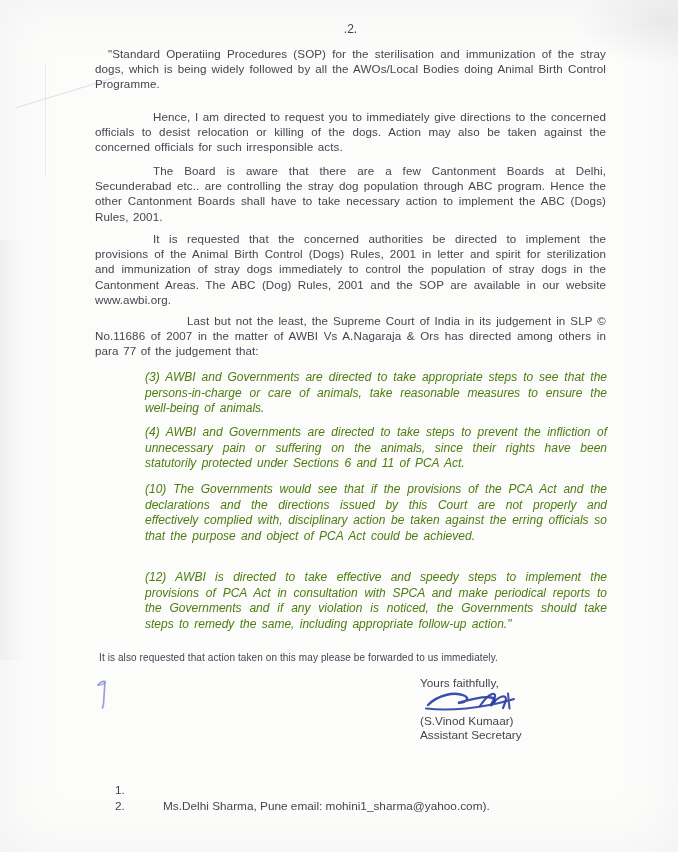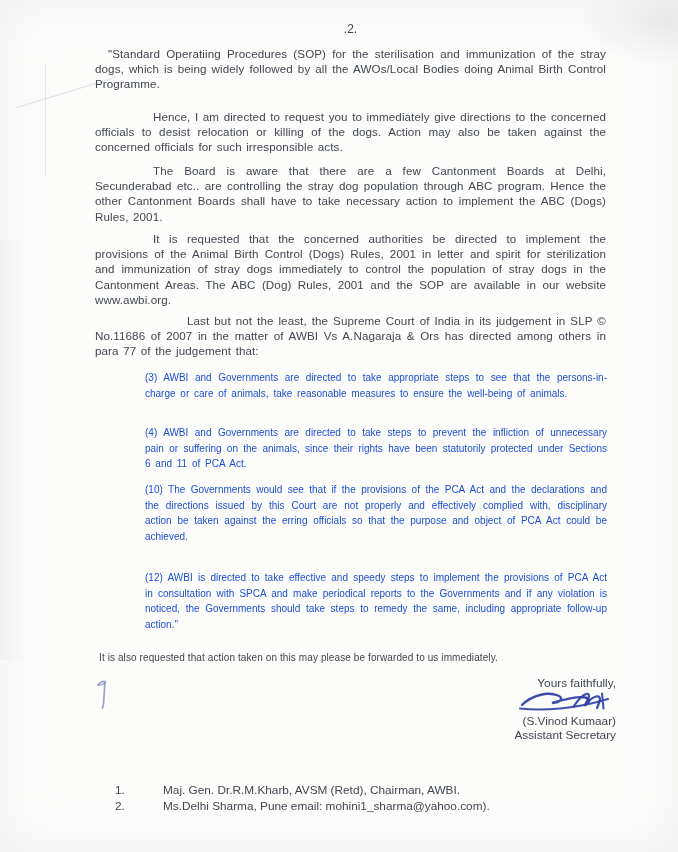--- a/index.html
+++ b/index.html
@@ -23,33 +23,34 @@
   }
   .indent{ text-indent:58px; }
   .indent-big{ text-indent:92px; }
   .indent-small{ text-indent:13px; }
   .pagenum{
     left:95px;width:511px;top:22px;
     text-align:center;font-size:12px;color:#3d424c;
   }
   .quote{
     left:145px;width:462px;
-    font-size:10px;line-height:15.6px;
+    font-style:italic;
+    font-size:12px;line-height:15.6px;
     text-align:justify;
     word-spacing:2px;
-    color:#1d4ed8;
+    color:#4d7c0f;
   }
   .closing{
     left:99px;width:540px;
     font-size:10px;letter-spacing:.1px;
     white-space:nowrap;
   }
   .sigblock{
     left:420px;width:196px;top:676px;
-    text-align:right;
+    text-align:left;
     font-size:11.8px;line-height:14px;
   }
   .sigblock .scribble{margin:-3px 2px -8px 0;}
   .link{ }
   .copy-head{
     left:97px;width:480px;top:753px;
     font-size:11.8px;
   }
   .copy-list{ left:115px;top:783px;width:480px;font-size:11.8px;line-height:15.6px;}
   .copy-row{display:flex;}
@@ -113,21 +114,20 @@
       <path d="M6,21.5 C28,24 62,22 94,12 M88,6.5 L89.5,21.5" fill="none" stroke="#2c3ea5" stroke-width="2.1" stroke-linecap="round" opacity="0.9"></path>
     </svg>
     <div>(S.Vinod Kumaar)</div>
     <div>Assistant Secretary</div>
   </div>
 
 
   <div class="abs copy-list">
     <div class="copy-row">
       <span class="copy-num">1.</span>
-      <span>Maj. Gen. Dr.R.M.Kharb, AVSM (Retd), Chairman, AWBI.</span>
     </div>
     <div class="copy-row">
       <span class="copy-num">2.</span>
       <span>Ms.Delhi Sharma, Pune email: mohini1_sharma@yahoo.com).</span>
     </div>
   </div>
 
 </div>
 
 </body></html>

